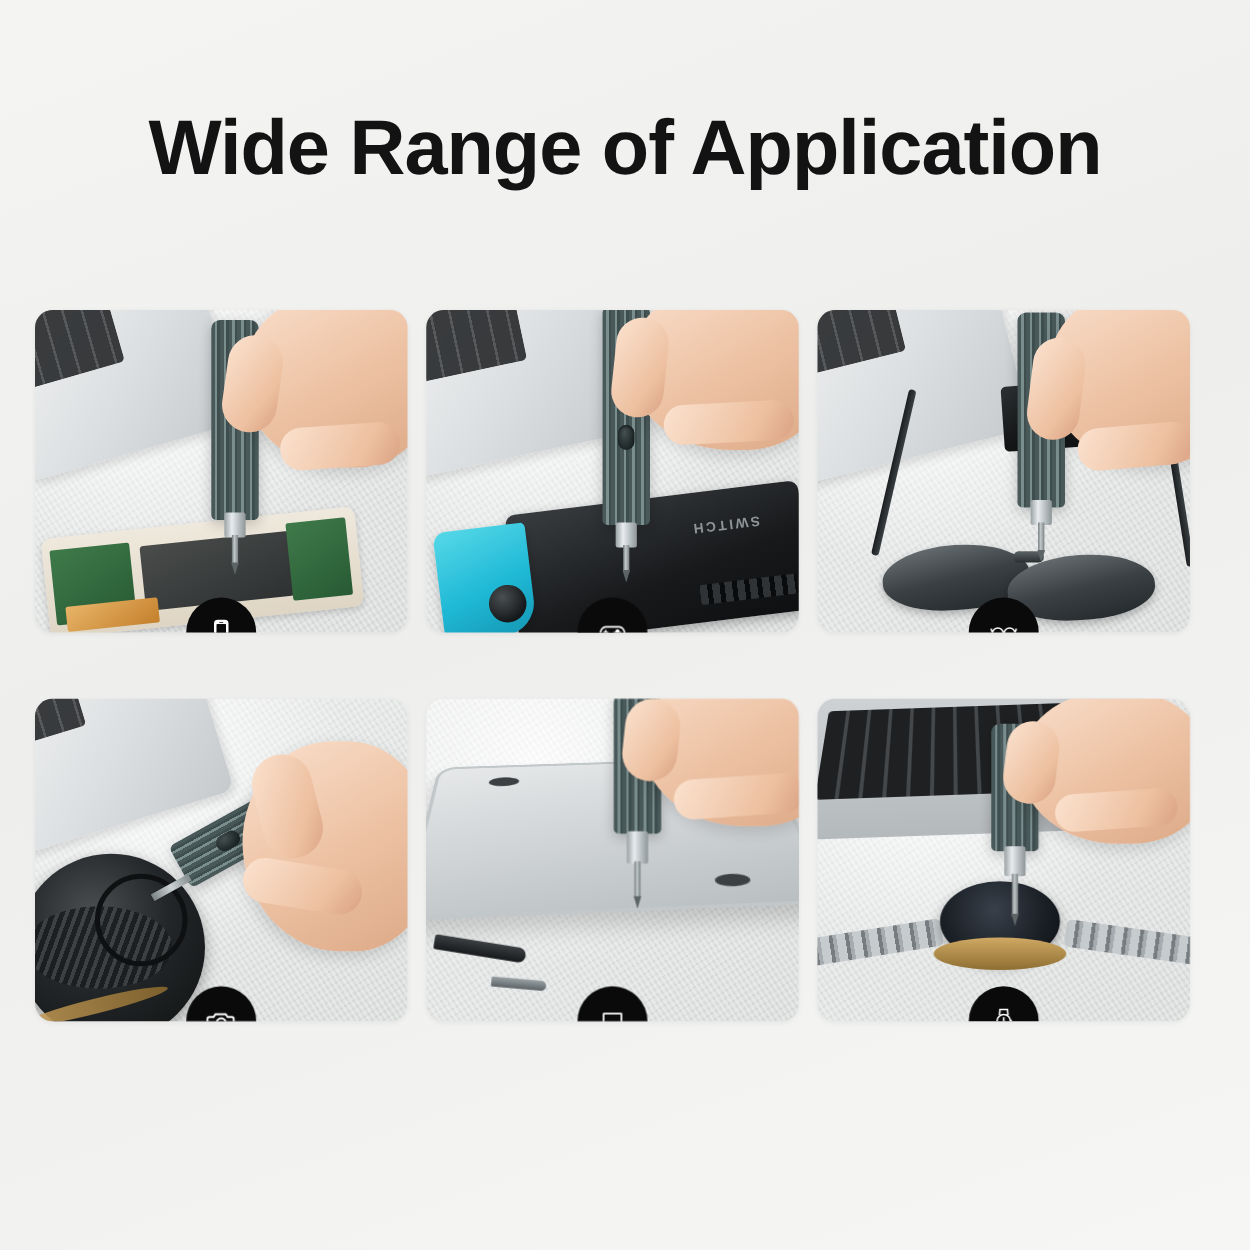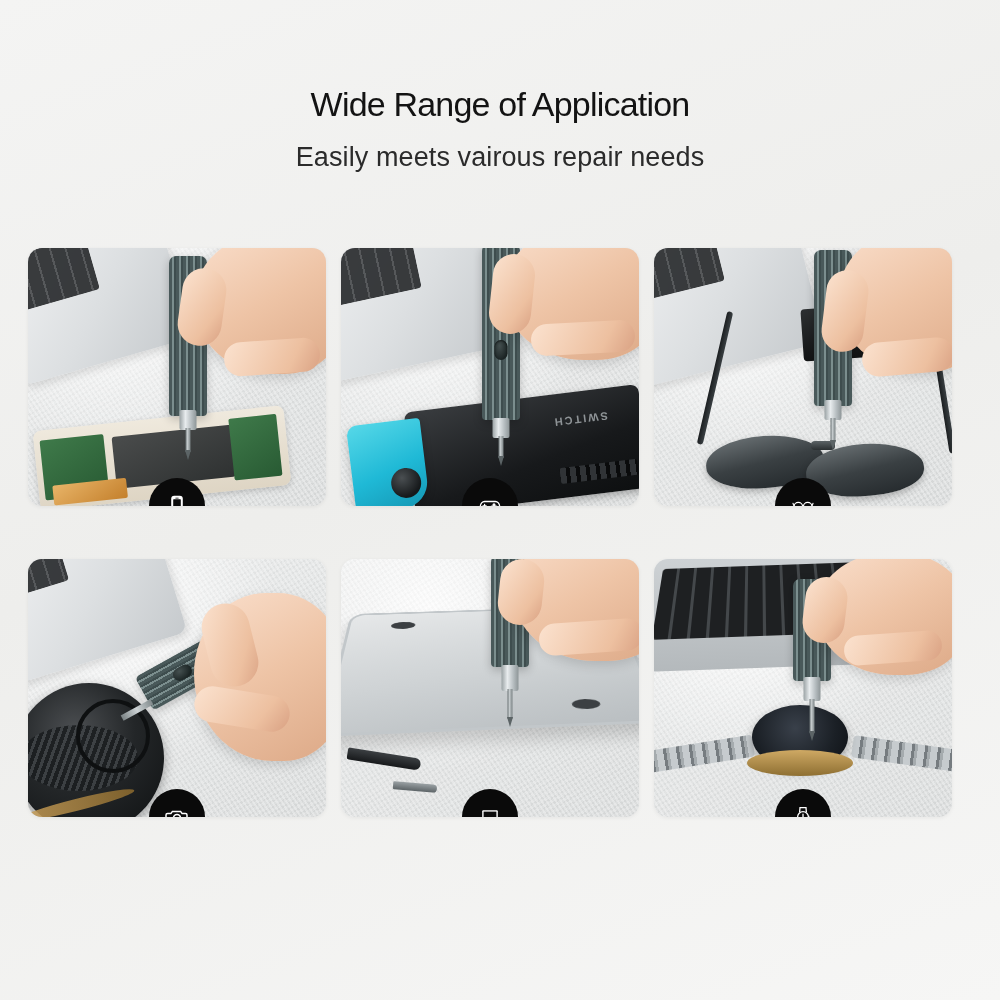--- a/index.html
+++ b/index.html
@@ -25,22 +25,22 @@
     padding: 0;
   }
 
   
   .header {
     padding-top: 86px;
     text-align: center;
   }
 
   .page-title {
-    font-size: 34px;
-    font-weight: 400;
+    font-size: 62px;
+    font-weight: 700;
     letter-spacing: -0.8px;
     color: #131313;
     line-height: 1.06;
     white-space: nowrap;
   }
 
   .page-subtitle {
     margin-top: 20px;
     font-size: 27px;
     font-weight: 400;
@@ -446,21 +446,20 @@
   }
   .badge svg { display: block; }
 </style>
 </head>
 <body>
 
 <div class="page">
 
   <div class="header">
     <h1 class="page-title">Wide Range of Application</h1>
-    <p class="page-subtitle">Easily meets vairous repair needs</p>
   </div>
 
   <div class="grid">
 
     <div class="tile">
       <div class="photo">
         <div class="desk"></div>
 
         <div class="laptop-corner">
           <div class="laptop-keys"></div>

